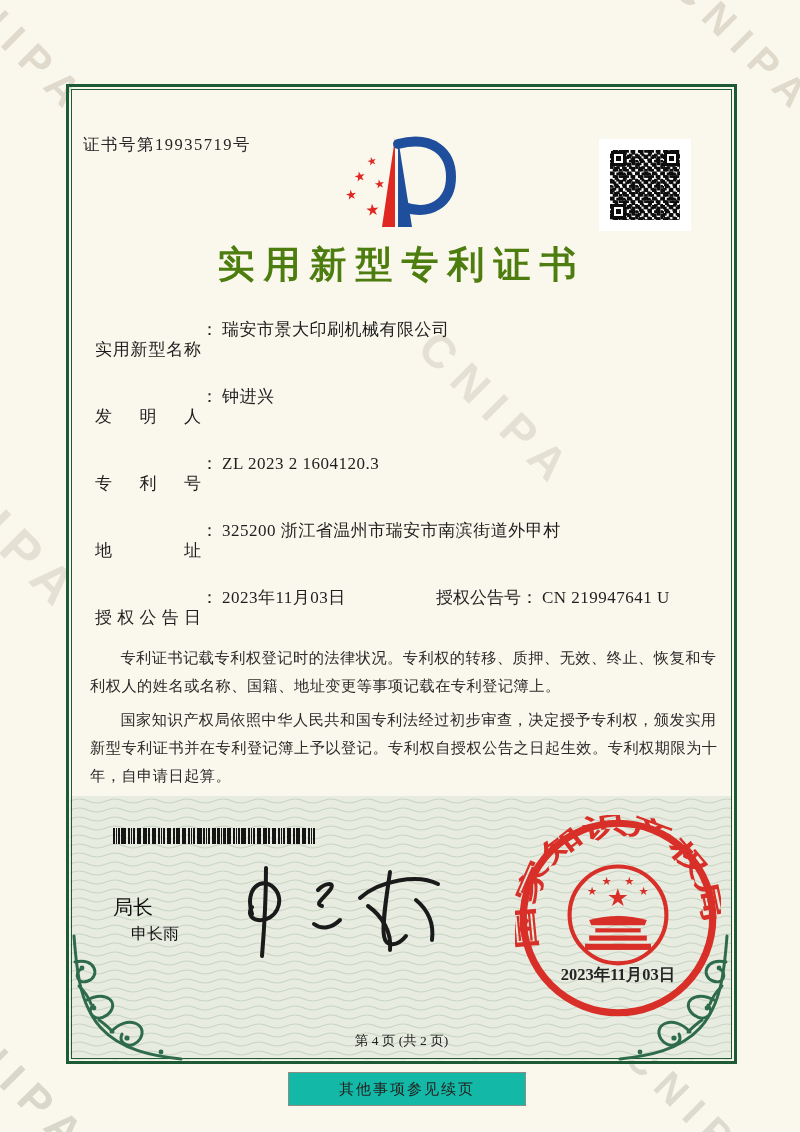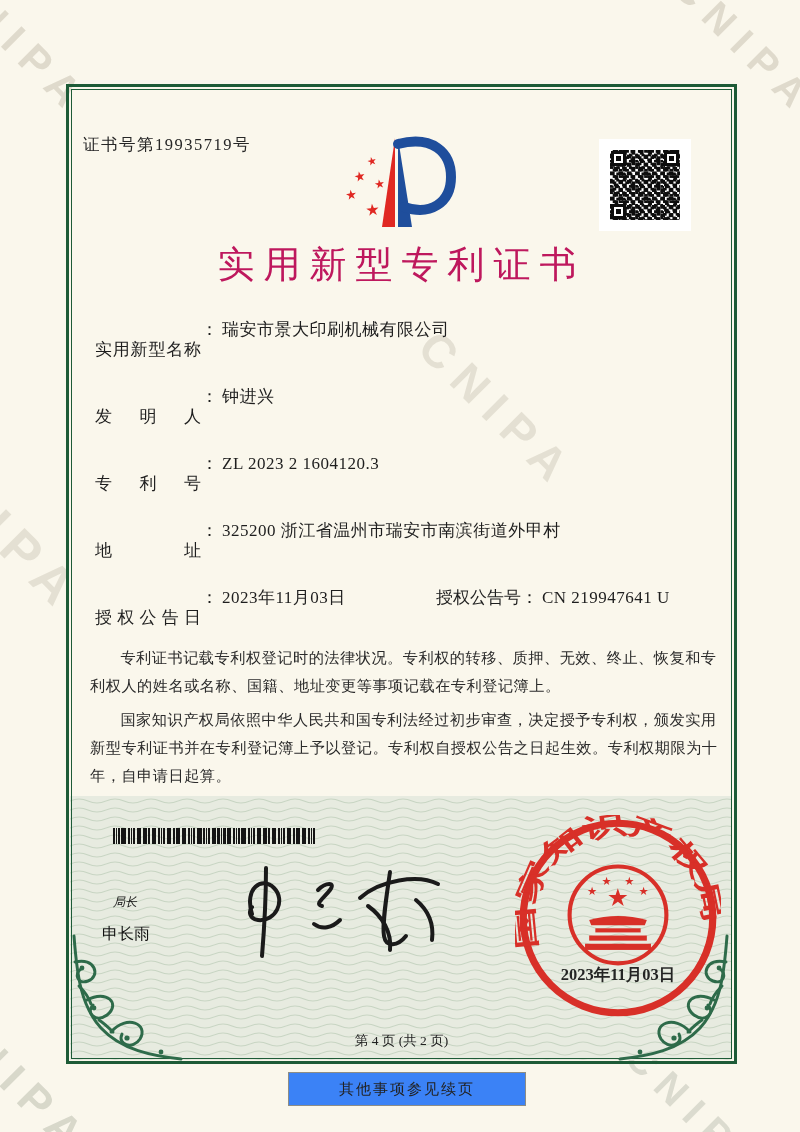--- a/index.html
+++ b/index.html
@@ -32,50 +32,50 @@
   .cert-no{position:absolute;left:83px;top:134px;font-size:16.5px;letter-spacing:1.5px;color:#262626;}
   .logo{position:absolute;left:338px;top:130px;}
   .qr-wrap{position:absolute;left:599px;top:139px;width:92px;height:92px;background:#fff;}
   .qr{position:absolute;left:11px;top:11px;width:70px;height:70px;background:
       repeating-conic-gradient(#0d0d0d 0 25%, rgba(0,0,0,0) 0 50%) 0 0/8.4px 8.4px,
       repeating-conic-gradient(#0d0d0d 0 25%, #fff 0 50%) 0 0/6.3px 6.3px;}
   .finder{position:absolute;width:15px;height:15px;border:3px solid #0d0d0d;background:#fff;box-sizing:border-box;}
   .finder::after{content:"";position:absolute;left:2px;top:2px;width:5px;height:5px;background:#0d0d0d;}
   .finder.tl{left:1px;top:1px;} .finder.tr{right:1px;top:1px;} .finder.bl{left:1px;bottom:1px;}
   .title{position:absolute;left:66px;top:240px;width:671px;text-align:center;
-    font-size:37px;font-weight:normal;letter-spacing:9px;color:#be185d;}
+    font-size:37px;font-weight:bold;letter-spacing:9px;color:#4d7c0f;}
   
   .fields{position:absolute;left:95px;top:318px;width:630px;font-size:17px;color:#1e1e1e;}
   .frow{line-height:24px;margin-bottom:23px;white-space:nowrap;}
   .flabel{display:inline-block;width:106px;text-align:justify;text-align-last:justify;vertical-align:top;margin-top:20px;}
   .fcolon{display:inline-block;margin-right:4px;}
   .fvalue{letter-spacing:.5px;}
   .fpair2{margin-left:90px;}
   
   .bodytext{position:absolute;left:90px;top:644px;width:632px;font-size:15.2px;
     line-height:28px;color:#2a2a2a;}
   .bodytext p{margin:0 0 6px 0;text-indent:2em;letter-spacing:.5px;}
   
   .barcode{position:absolute;left:113px;top:828px;width:203px;height:16px;background:
     repeating-linear-gradient(90deg,#151515 0 2px,rgba(0,0,0,0) 2px 5px),
     repeating-linear-gradient(90deg,#151515 0 1px,rgba(0,0,0,0) 1px 8px),
     repeating-linear-gradient(90deg,#151515 0 1px,rgba(0,0,0,0) 1px 3px);}
   
-  .sig-title{position:absolute;left:113px;top:894px;font-size:12px;
-    font-family:"Liberation Sans","DejaVu Sans",sans-serif;color:#111;font-style:italic;}
-  .sig-name{position:absolute;left:102px;top:924px;font-size:16px;
+  .sig-title{position:absolute;left:113px;top:894px;font-size:20px;
+    font-family:"Liberation Sans","DejaVu Sans",sans-serif;color:#111;}
+  .sig-name{position:absolute;left:131px;top:924px;font-size:16px;
     font-family:Liberation Serif, serif;color:#111;}
   .sig-script{position:absolute;left:222px;top:862px;}
   
   .seal{position:absolute;left:515px;top:815px;opacity:.95;}
   
   .page-info{position:absolute;left:66px;top:1032px;width:671px;text-align:center;
     font-size:13.5px;color:#222;}
   .note-box{position:absolute;left:288px;top:1072px;width:236px;height:32px;
-    background:#3b82f6;border:1px solid #8d8d85;text-align:center;line-height:32px;
+    background:#14b8a6;border:1px solid #8d8d85;text-align:center;line-height:32px;
     font-size:15px;letter-spacing:2px;color:#222;}
   .flourish{position:absolute;}
   .fl-bl{left:69px;top:934px;}
   .fl-br{left:618px;top:934px;transform:scaleX(-1);}
 </style>
 </head>
 <body>
 
 <div class="page">
 

